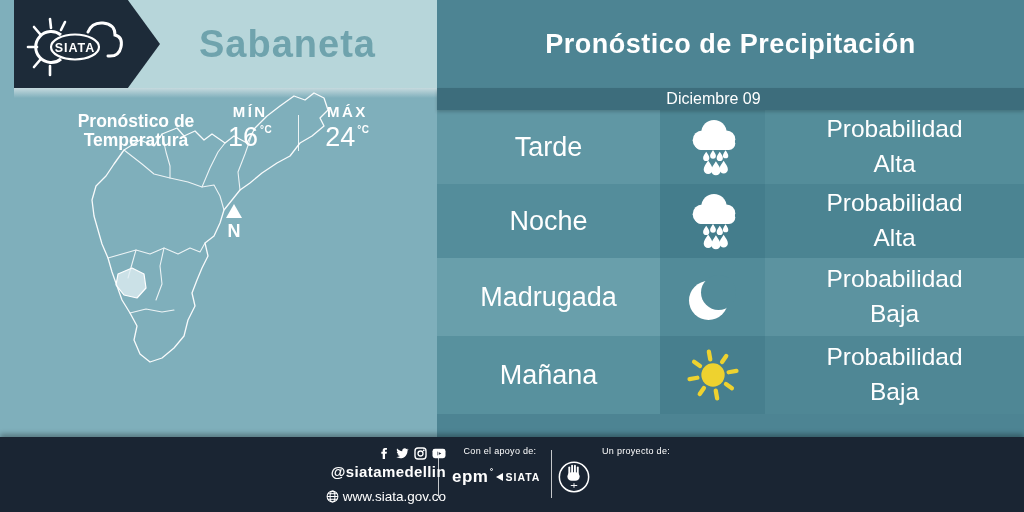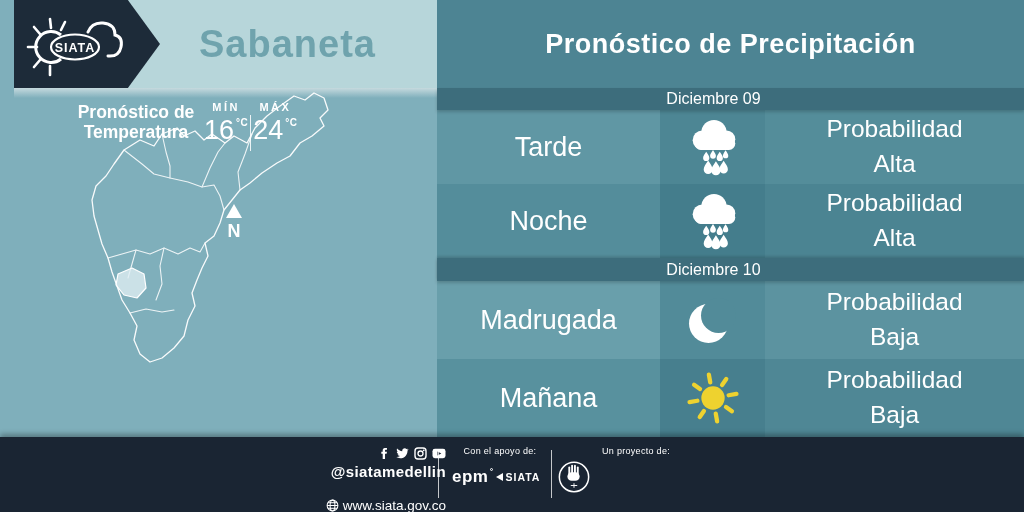--- a/index.html
+++ b/index.html
@@ -14,24 +14,24 @@
   .band{position:absolute;left:0;top:0;width:437px;height:88px;background:var(--band-light,#b7d6da);margin-left:14px;}
   .band::after{content:"";position:absolute;left:0;bottom:-10px;width:100%;height:10px;
     background:linear-gradient(to bottom,rgba(210,225,228,.85),rgba(210,225,228,0));}
   .pennant{position:absolute;left:0;top:0;width:146px;height:88px;background:var(--navy,#1d2b39);
     clip-path:polygon(0 0,78% 0,100% 50%,78% 100%,0 100%);}
   .siata-logo{position:absolute;left:10px;top:8px;}
   .location{position:absolute;left:146px;top:0;width:291px;height:88px;display:flex;align-items:center;justify-content:center;
     padding-right:36px;color:var(--location-text,#6fa3ad);font-size:38px;font-weight:700;letter-spacing:1px;}
   .left-main{position:absolute;left:0;top:88px;width:437px;height:349px;}
   
-  .temp-block{position:absolute;left:70px;top:11px;display:flex;align-items:flex-start;gap:2px;color:#fff;}
+  .temp-block{position:absolute;left:70px;top:11px;display:flex;align-items:flex-end;gap:26px;color:#fff;}
   .temp-title{width:132px;font-size:17.5px;font-weight:700;line-height:1.12;text-align:center;margin-top:4px;}
   .temp-col{display:flex;flex-direction:column;align-items:center;margin-top:2px;}
-  .temp-label{font-size:11px;font-weight:700;letter-spacing:2.5px;}
+  .temp-label{font-size:15px;font-weight:700;letter-spacing:2.5px;}
   .temp-value{font-size:27px;font-weight:400;line-height:1.05;margin-top:3px;display:flex;align-items:flex-start;}
   .temp-unit{font-size:10px;font-weight:700;margin-left:2px;margin-top:2px;letter-spacing:.5px;}
   .temp-divider{width:1px;height:36px;background:rgba(255,255,255,.85);margin-top:16px;}
   
   .map{position:absolute;left:62px;top:0px;}
   
   .right-panel{position:absolute;left:437px;top:0;width:587px;height:437px;background:var(--right-header,#4d8493);}
   .precip-header{height:88px;display:flex;align-items:center;justify-content:center;
     color:#ffffff;font-size:27px;font-weight:700;letter-spacing:.5px;}
   .date-strip{height:22px;background:var(--date-strip,#3d6d7c);color:#fff;font-size:16px;
@@ -49,21 +49,21 @@
   .r4 .c1{background:var(--row4-c1,#58919e);} .r4 .c2{background:var(--row4-c2,#477f8e);} .r4 .c3{background:var(--row4-c3,#4f8795);}
   .moon{width:35px;height:35px;border-radius:50%;background:var(--row3-c2,#528b99);
     box-shadow:-10px 8px 0 2px #fff;transform:translate(6px,-5px);}
   
   .footer{position:absolute;left:0;top:437px;width:1024px;height:75px;background:var(--footer-navy,#1a2533);
     color:#fff;box-shadow:0 -3px 5px rgba(0,0,0,.3);}
   .social{position:absolute;right:578px;top:9px;text-align:right;}
   .social-icons{display:flex;justify-content:flex-end;gap:5px;align-items:center;height:14px;}
   .social-icons svg{display:block;}
   .handle{font-size:15px;font-weight:700;letter-spacing:.4px;margin-top:3px;}
-  .website{font-size:13.5px;margin-top:18px;display:flex;align-items:center;justify-content:flex-end;gap:4px;}
+  .website{font-size:13.5px;margin-top:9px;display:flex;align-items:center;justify-content:flex-end;gap:4px;}
   .fdiv{position:absolute;top:13px;width:1px;height:48px;background:rgba(255,255,255,.75);}
   .d1{left:438px;} .d2{left:551px;}
   .flabel{font-size:9px;color:#fff;letter-spacing:.3px;}
   .support{position:absolute;left:452px;top:9px;width:96px;text-align:center;}
   .sponsor-row{margin-top:11px;display:flex;align-items:center;justify-content:flex-start;gap:8px;}
   .epm{font-size:17px;font-weight:700;letter-spacing:.5px;position:relative;}
   .epm-mark{position:absolute;right:-5px;top:1px;width:3px;height:3px;border-radius:50%;border:1px solid #fff;}
   .isagen{display:flex;align-items:center;gap:2px;font-size:10.5px;font-weight:700;letter-spacing:1px;}
   .isagen-tri{width:0;height:0;border-top:4px solid transparent;border-bottom:4px solid transparent;border-right:7px solid #fff;display:inline-block;}
   .hand-emblem{position:absolute;left:557px;top:23px;}
@@ -204,21 +204,20 @@
         </svg>
       </div>
       <div class="cell c3 prob">
         <div>
           <div>Probabilidad</div>
           <div>Alta</div>
         </div>
       </div>
     </div>
 
-    <div class="date-strip s2">Diciembre 10</div>
 
     <div class="frow h78 r3">
       <div class="cell c1 period">Madrugada</div>
       <div class="cell c2">
         <div class="moon"></div>
       </div>
       <div class="cell c3 prob">
         <div>
           <div>Probabilidad</div>
           <div>Baja</div>

